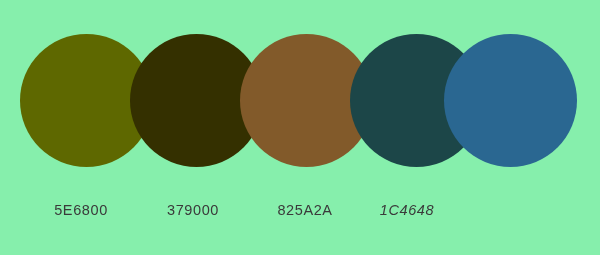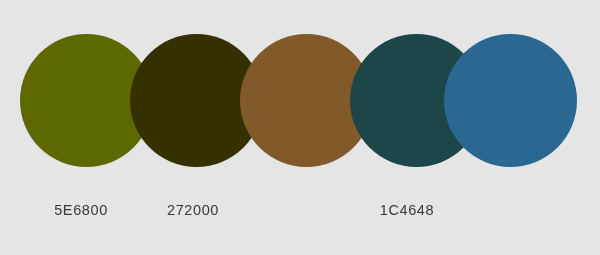--- a/index.html
+++ b/index.html
@@ -53,35 +53,36 @@
     font-family: "Liberation Sans", sans-serif;
     font-size: 14.5px;
     letter-spacing: 0.6px;
     color: #3a3a3a;
     line-height: 20px;
     white-space: nowrap;
   }
   .swatch-label[data-index="0"] { left: 21px; }
   .swatch-label[data-index="1"] { left: 133px; }
   .swatch-label[data-index="2"] { left: 245px; }
-  .swatch-label[data-index="3"] { left: 347px; }
+  .swatch-label[data-index="3"] { left: 347px; font-style: italic; }
   .swatch-label[data-index="4"] { left: 460px; }
 </style>
 </head>
 <body style="background: rgb(255, 255, 255);">
 
-<div id="palette-canvas" style="background: #e5e5e5; width: 600px; height: 255px;">
+<div id="palette-canvas" style="background: #86efac; width: 600px; height: 255px;">
 
   <div class="swatch-row">
     <div class="swatch-circle" data-index="0" style="background-color: rgb(94, 104, 0);"></div>
     <div class="swatch-circle" data-index="1" style="background-color: rgb(52, 48, 0);"></div>
     <div class="swatch-circle" data-index="2" style="background-color: rgb(130, 90, 42);"></div>
     <div class="swatch-circle" data-index="3" style="background-color: rgb(28, 70, 72);"></div>
     <div class="swatch-circle" data-index="4" style="background-color: rgb(42, 103, 145);"></div>
   </div>
 
   <div class="label-row">
     <div class="swatch-label" data-index="0" style="color: rgb(58, 58, 58);">5E6800</div>
-    <div class="swatch-label" data-index="1" style="color: rgb(58, 58, 58);">272000</div>
+    <div class="swatch-label" data-index="1" style="color: rgb(58, 58, 58);">379000</div>
+    <div class="swatch-label" data-index="2" style="color: rgb(58, 58, 58);">825A2A</div>
     <div class="swatch-label" data-index="3" style="color: rgb(58, 58, 58);">1C4648</div>
   </div>
 
 </div>
 
 </body></html>

